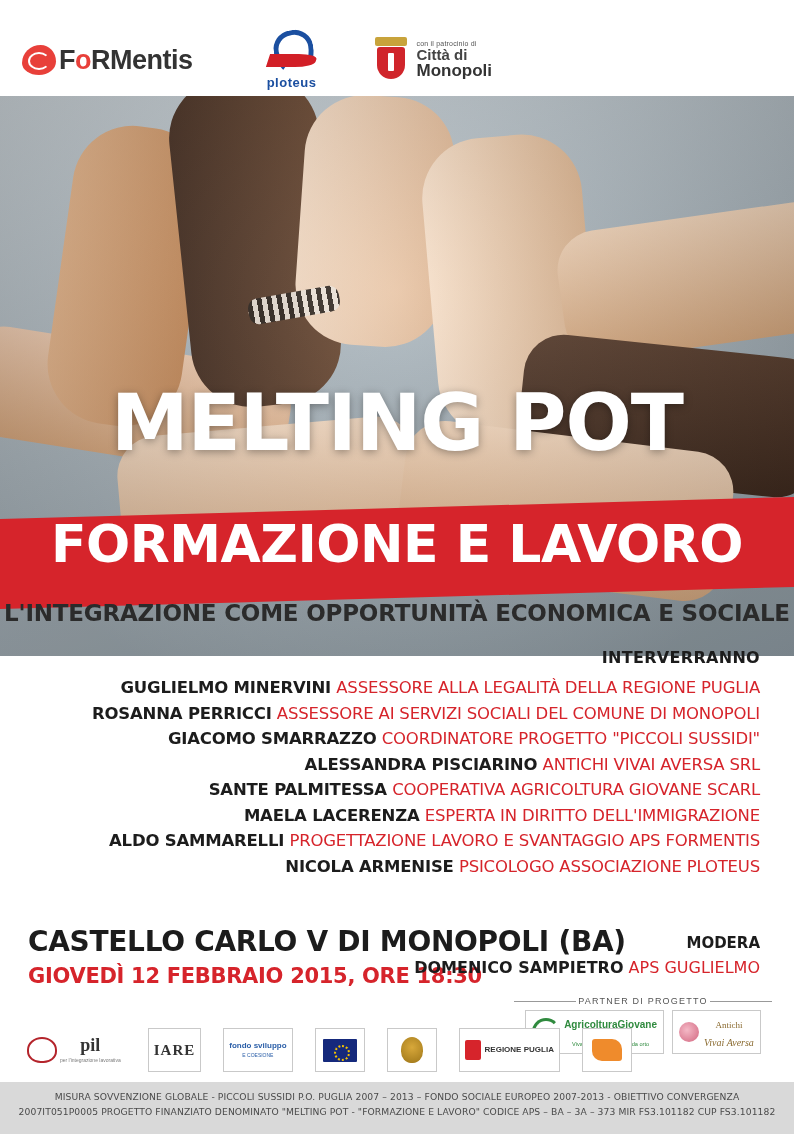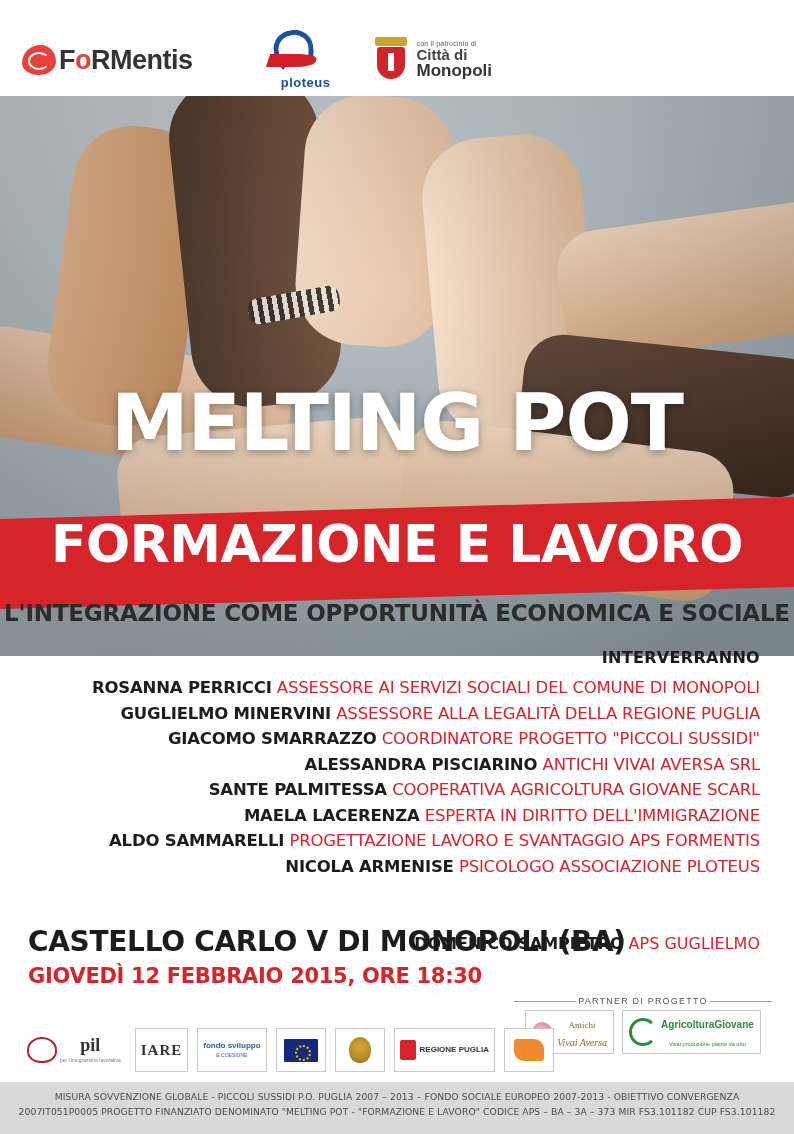--- a/index.html
+++ b/index.html
@@ -51,21 +51,21 @@
   .logo-formentis .word {
     font-size: 27px;
     font-weight: bold;
     letter-spacing: -0.5px;
     color: #333333;
   }
   .logo-formentis .word .red { color: #e8403a; }
 
   .logo-ploteus {
     width: 78px;
-    text-align: right;
+    text-align: center;
     margin-right: 42px;
   }
   .logo-ploteus .swoosh {
     width: 56px; height: 44px;
     margin: 0 auto;
     position: relative;
   }
   .logo-ploteus .swoosh .blue {
     position: absolute;
     left: 10px; top: 0;
@@ -356,21 +356,21 @@
   }
   .p-logo .viv1 { font-size: 9px; color: #8a6a2f; font-family: "Liberation Serif", serif; }
   .p-logo .viv2 { font-size: 10px; color: #8a6a2f; font-family: "Liberation Serif", serif; font-style: italic; }
 
   
   .footer-logos {
     position: absolute;
     left: 22px; top: 1028px;
     display: flex;
     align-items: center;
-    gap: 9px;
+    gap: 22px;
   }
   .f-logo {
     height: 44px;
     min-width: 50px;
     border: 1px solid #c9c9c9;
     background: #ffffff;
     display: flex;
     align-items: center;
     justify-content: center;
     box-sizing: border-box;
@@ -466,26 +466,26 @@
 
 <div class="title-main">MELTING POT</div>
 <div class="red-band"></div>
 <div class="title-sub">FORMAZIONE E LAVORO</div>
 <div class="title-tag">L'INTEGRAZIONE COME OPPORTUNITÀ ECONOMICA E SOCIALE</div>
 
 <div class="speakers">
   <div class="speakers-head">INTERVERRANNO</div>
 
   <div class="speaker-row">
+    <span class="nm">GUGLIELMO MINERVINI</span>
+    <span class="rl">ASSESSORE ALLA LEGALITÀ DELLA REGIONE PUGLIA</span>
+  </div>
+  <div class="speaker-row">
     <span class="nm">ROSANNA PERRICCI</span>
     <span class="rl">ASSESSORE AI SERVIZI SOCIALI DEL COMUNE DI MONOPOLI</span>
-  </div>
-  <div class="speaker-row">
-    <span class="nm">GUGLIELMO MINERVINI</span>
-    <span class="rl">ASSESSORE ALLA LEGALITÀ DELLA REGIONE PUGLIA</span>
   </div>
   <div class="speaker-row">
     <span class="nm">GIACOMO SMARRAZZO</span>
     <span class="rl">COORDINATORE PROGETTO "PICCOLI SUSSIDI"</span>
   </div>
   <div class="speaker-row">
     <span class="nm">ALESSANDRA PISCIARINO</span>
     <span class="rl">ANTICHI VIVAI AVERSA SRL</span>
   </div>
   <div class="speaker-row">
@@ -505,43 +505,44 @@
     <span class="rl">PSICOLOGO ASSOCIAZIONE PLOTEUS</span>
   </div>
 </div>
 
 <div class="venue">
   <div class="place">CASTELLO CARLO V DI MONOPOLI (BA)</div>
   <div class="date">GIOVEDÌ 12 FEBBRAIO 2015, ORE 18:30</div>
 </div>
 
 <div class="modera">
+  <div class="lbl">MODERA</div>
   <div>
     <span class="nm">DOMENICO SAMPIETRO</span>
     <span class="rl">APS GUGLIELMO</span>
   </div>
 </div>
 
 <div class="partner-box">
   <div class="cap">PARTNER DI PROGETTO</div>
   <div class="partner-logos">
+    <div class="p-logo">
+      <span class="agri-mark"></span>
+      <span>
+        <span class="agri-t1">AgricolturaGiovane</span><br>
+        <span class="agri-t2">Vivai produzione piante da orto</span>
+      </span>
+    </div>
     <div class="p-logo">
       <span class="rose"></span>
       <span>
         <span class="viv1">Antichi</span><br>
         <span class="viv2">Vivai Aversa</span>
       </span>
     </div>
-    <div class="p-logo">
-      <span class="agri-mark"></span>
-      <span>
-        <span class="agri-t1">AgricolturaGiovane</span><br>
-        <span class="agri-t2">Vivai produzione piante da orto</span>
-      </span>
-    </div>
   </div>
 </div>
 
 <div class="footer-logos">
 
   <div class="f-logo noborder">
     <span class="pil-mark"></span>
     <span>
       <span class="pil-word">pil</span><br>
       <span class="pil-sub">per l'integrazione lavorativa</span>

